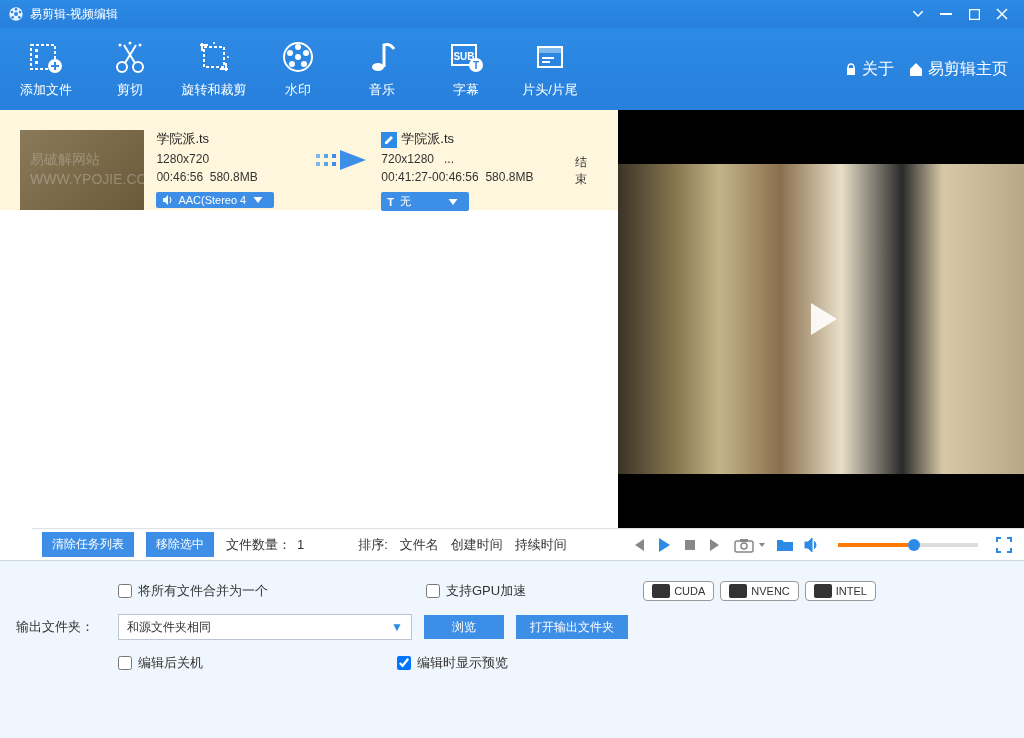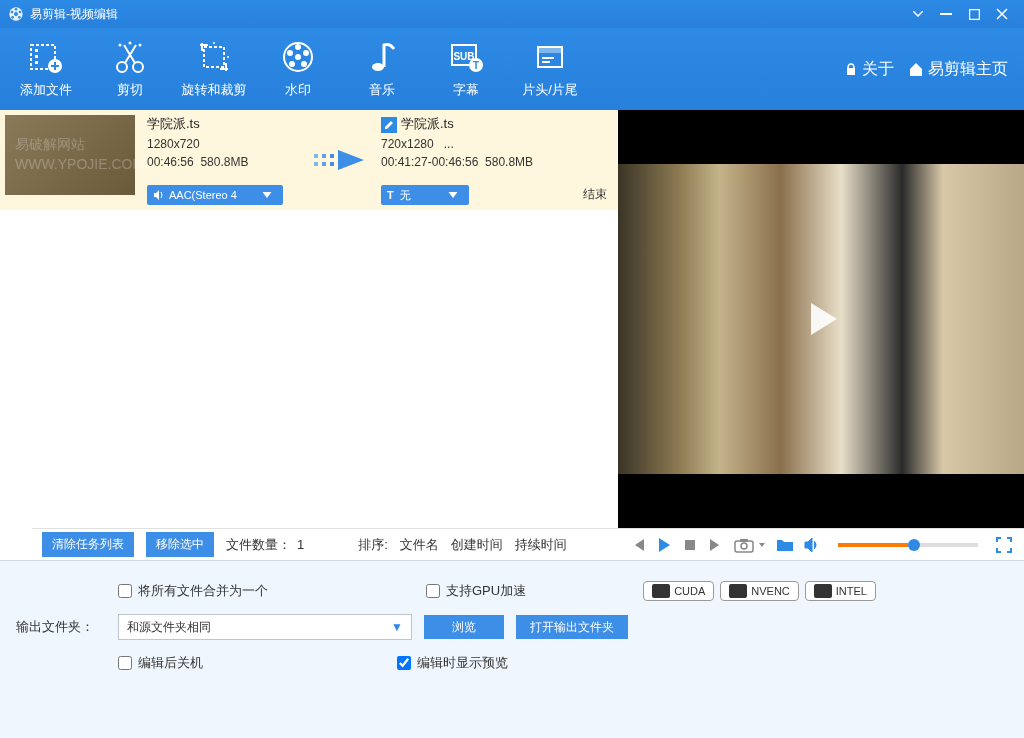--- a/index.html
+++ b/index.html
@@ -9,26 +9,26 @@
 .titlebar-spacer { flex: 1; }
 .titlebar-btn { width: 28px; height: 22px; display: flex; align-items: center; justify-content: center; cursor: pointer; }
 .toolbar { height: 82px; background: linear-gradient(to bottom, #2d8ae5, #2780db); display: flex; align-items: center; padding: 0 4px; }
 .tool-item { width: 84px; height: 72px; display: flex; flex-direction: column; align-items: center; justify-content: center; color: #fff; font-size: 13px; cursor: pointer; gap: 6px; }
 .tool-item svg { width: 36px; height: 36px; }
 .toolbar-spacer { flex: 1; }
 .toolbar-right { display: flex; align-items: center; color: #fff; font-size: 16px; gap: 4px; padding-right: 12px; }
 .toolbar-right a { color: #fff; text-decoration: none; display: flex; align-items: center; gap: 4px; }
 .content { display: flex; height: 418px; }
 .list-area { flex: 1; background: #fff; overflow: auto; }
-.task-row { height: 100px; background: #fff7dd; display: flex; padding: 5px; gap: 12px; font-size: 12px; color: #333; }
+.task-row { height: 100px; background: #fff7dd; display: flex; padding: 20px; gap: 12px; font-size: 12px; color: #333; }
 .thumb { width: 130px; height: 80px; background: linear-gradient(135deg, #8a7a5a, #6b5a3a); position: relative; }
 .thumb::after { content: "易破解网站\A WWW.YPOJIE.COM"; white-space: pre; position: absolute; top: 20px; left: 10px; color: rgba(255,255,255,0.25); font-size: 14px; line-height: 1.4; }
 .task-col { display: flex; flex-direction: column; gap: 4px; justify-content: flex-start; }
 .task-col .file-name { font-size: 13px; color: #222; }
-.audio-badge { background: #3d8ee6; color: #fff; font-size: 11px; padding: 2px 6px; border-radius: 2px; display: inline-flex; align-items: center; width: 136px; height: 20px; cursor: pointer; }
+.audio-badge { background: #3d8ee6; color: #fff; font-size: 11px; padding: 2px 6px; border-radius: 2px; display: inline-flex; align-items: center; width: 118px; height: 20px; cursor: pointer; }
 .audio-badge svg { width: 12px; height: 12px; margin-right: 4px; }
 .arrow-wrap { display: flex; align-items: center; justify-content: center; width: 60px; }
 .icon-edit { width: 16px; height: 16px; background: #2d8ae5; display: inline-flex; align-items: center; justify-content: center; margin-right: 4px; vertical-align: middle; }
 .preview-area { width: 406px; background: #000; display: flex; align-items: center; justify-content: center; position: relative; }
 .preview-img { width: 100%; height: 310px; background: linear-gradient(90deg, #3a3426 0%, #8c7a52 15%, #c4b48a 25%, #8a6f4d 40%, #e8dfc8 55%, #2a2a2a 70%, #d8c8a8 80%, #b8a888 100%); position: relative; }
 .play-btn { position: absolute; top: 50%; left: 50%; transform: translate(-50%, -50%); width: 48px; height: 48px; cursor: pointer; }
 .status-bar { height: 32px; display: flex; align-items: center; padding: 0 10px; gap: 12px; font-size: 13px; color: #333; border-top: 1px solid #e0e0e0; }
 .sb-btn { background: #3d8ee6; color: #fff; padding: 4px 10px; font-size: 12px; cursor: pointer; border: none; }
 .sb-sort { cursor: pointer; }
 .player-controls { width: 406px; height: 32px; display: flex; align-items: center; gap: 10px; padding: 0 12px; border-top: 1px solid #e0e0e0; }

